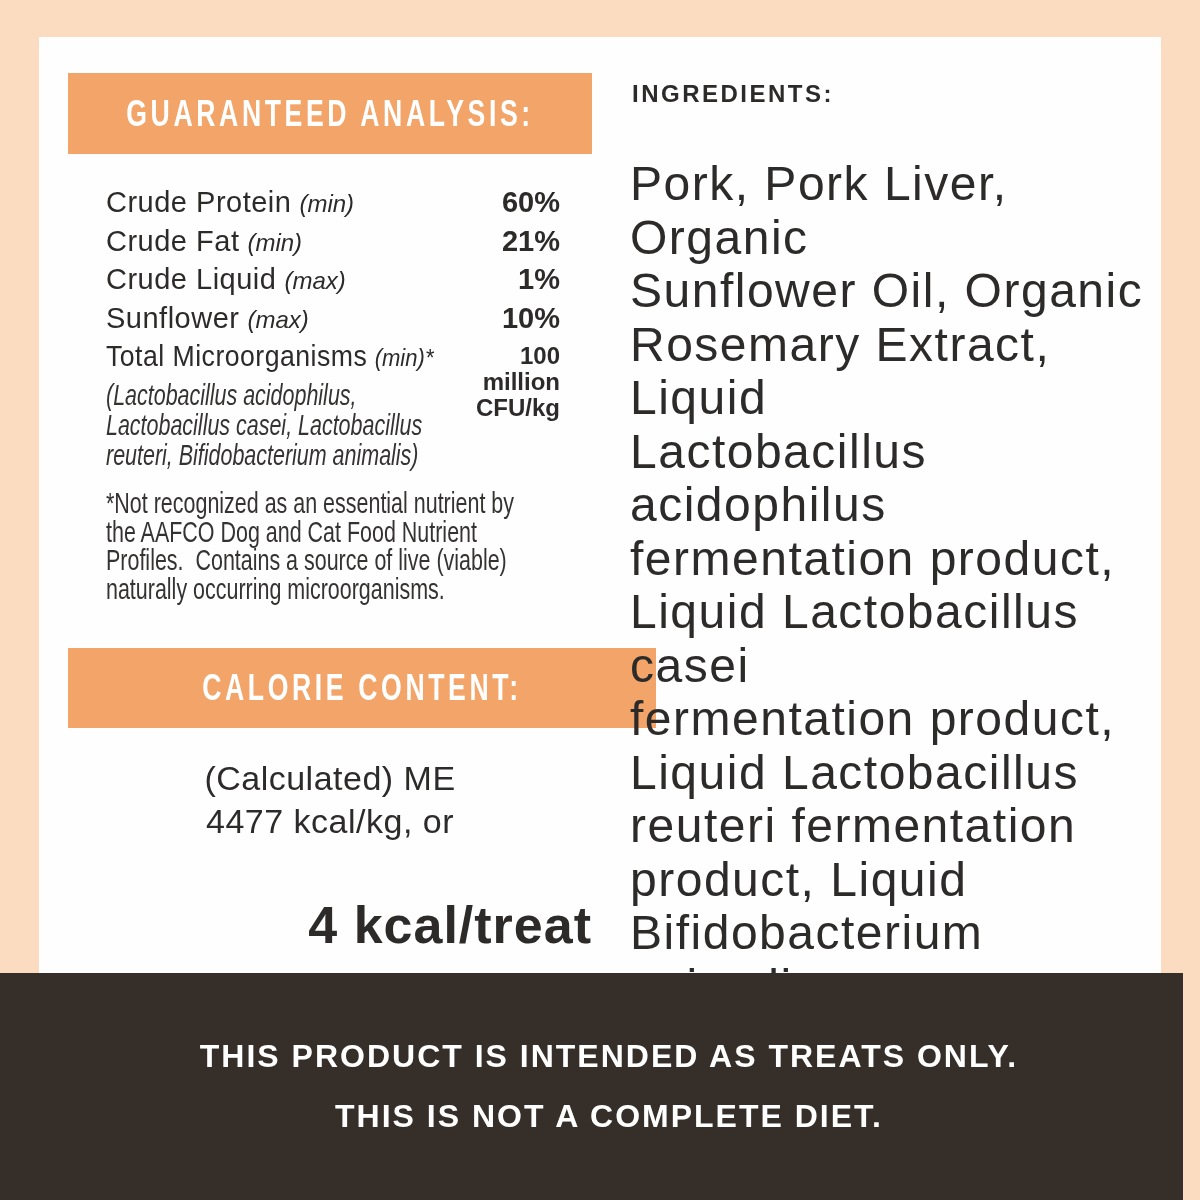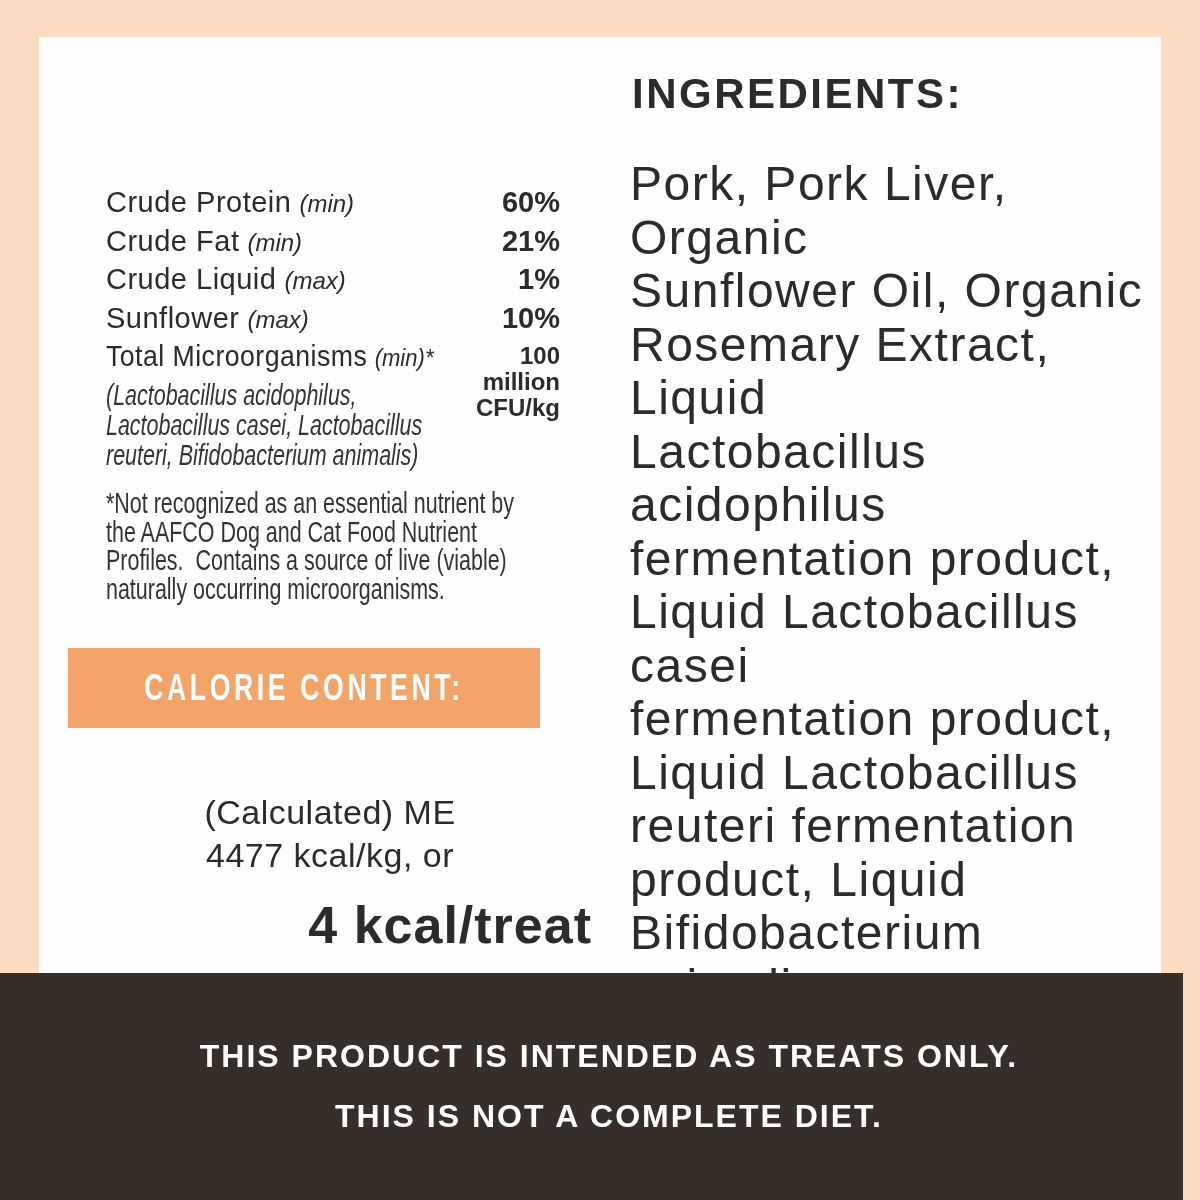--- a/index.html
+++ b/index.html
@@ -12,62 +12,65 @@
   }
   html,body{margin:0;padding:0;}
   body{width:1200px;height:1200px;overflow:hidden;
        font-family:"Liberation Sans",sans-serif;color:var(--text-dark);}
   .page{position:relative;width:1200px;height:1200px;background:var(--background);}
   .card{position:absolute;left:39px;top:37px;width:1122px;height:936px;background:var(--card);}
 
   
   .banner{position:absolute;background:var(--accent-orange);display:flex;align-items:center;justify-content:center;}
   .banner-ga{left:68px;top:73px;width:524px;height:81px;}
-  .banner-cc{left:68px;top:648px;width:472px;height:80px;}
+  .banner-cc{left:68px;top:648px;width:588px;height:80px;}
   .banner-title{color:var(--banner-text);font-weight:bold;font-size:37px;letter-spacing:5px;
                 transform:scaleX(0.72);transform-origin:center;white-space:nowrap;}
 
   
   .ga-table{position:absolute;left:106px;top:184px;width:454px;}
   .ga-row{display:flex;justify-content:space-between;align-items:flex-start;line-height:37.5px;font-size:29px;}
   .nutrient-name{letter-spacing:0.5px;white-space:nowrap;}
   .nutrient-qualifier{font-style:italic;font-size:24px;letter-spacing:0;margin-left:8px;}
   .ga-row-5 .row-label{transform:scaleX(0.92);transform-origin:left center;}
   .nutrient-value{font-weight:bold;white-space:nowrap;}
   .val-cfu{font-weight:bold;font-size:24px;line-height:26px;text-align:right;white-space:pre-wrap;padding-top:5px;}
 
   
   .species-note{position:absolute;left:106px;top:380px;font-size:29px;line-height:30px;
                 font-style:italic;white-space:pre-wrap;transform:scaleX(0.74);transform-origin:left top;color:#353331;}
   .aafco-footnote{position:absolute;left:106px;top:489px;font-size:29px;line-height:28.5px;
                 white-space:pre-wrap;transform:scaleX(0.74);transform-origin:left top;color:#353331;}
 
   
-  .calc-me{position:absolute;left:68px;top:791px;width:524px;text-align:center;
+  .calc-me{position:absolute;left:68px;top:757px;width:524px;text-align:center;
            font-size:34px;line-height:43px;white-space:pre-wrap;letter-spacing:0.5px;}
   .kcal-treat{position:absolute;left:68px;top:895px;width:524px;text-align:right;
               font-size:52px;font-weight:bold;letter-spacing:1px;}
 
   
-  .ingredients-title{position:absolute;left:632px;top:74px;font-size:42px;font-weight:bold;
+  .ingredients-title{position:absolute;left:632px;top:74px;font-size:24px;font-weight:bold;
                      letter-spacing:2.5px;line-height:40px;}
   .ingredients-list{position:absolute;left:630px;top:157px;width:520px;font-size:48px;
                     line-height:53.5px;letter-spacing:1.5px;white-space:pre-wrap;}
 
   
   .disclaimer-bar{position:absolute;left:0;top:973px;width:1148px;height:227px;background:var(--footer-brown);
                   display:flex;flex-direction:column;align-items:center;justify-content:center;gap:23px;padding-left:35px;}
   .disclaimer-line{color:var(--banner-text);font-size:32px;font-weight:bold;letter-spacing:2px;white-space:nowrap;}
 </style>
 </head>
 <body>
 
 <div class="page">
   <div class="card"></div>
 
+  <div class="banner banner-ga">
+    <span class="banner-title">GUARANTEED ANALYSIS:</span>
+  </div>
 
   <div class="ga-table">
     <div class="ga-row">
       <span class="row-label"><span class="nutrient-name">Crude Protein</span><span class="nutrient-qualifier">(min)</span></span>
       <span class="nutrient-value">60%</span>
     </div>
     <div class="ga-row">
       <span class="row-label"><span class="nutrient-name">Crude Fat</span><span class="nutrient-qualifier">(min)</span></span>
       <span class="nutrient-value">21%</span>
     </div>

